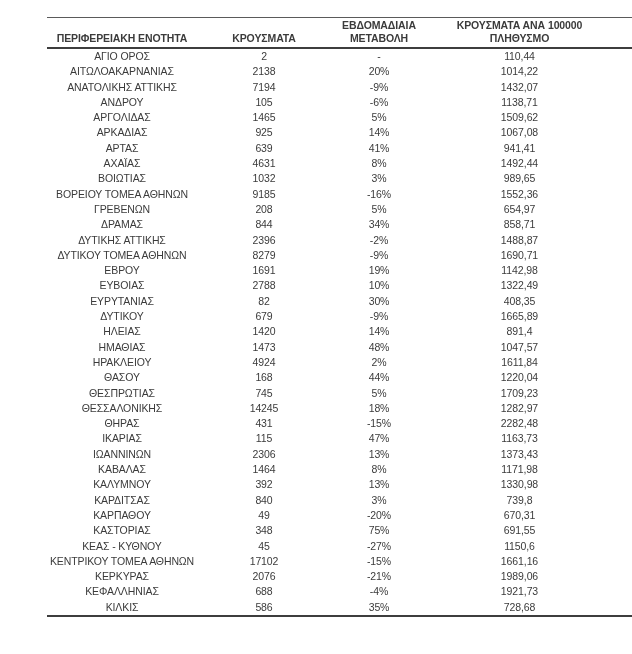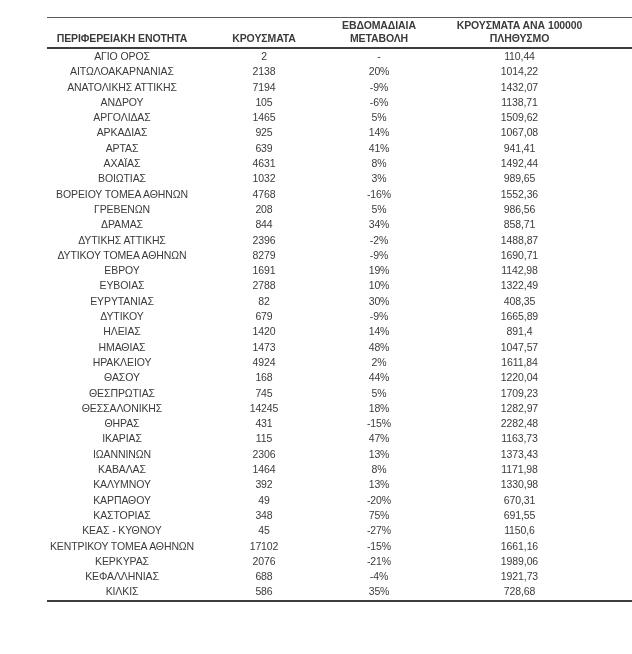--- a/index.html
+++ b/index.html
@@ -139,30 +139,30 @@
         </tr>
         <tr>
           <td>ΒΟΙΩΤΙΑΣ</td>
           <td>1032</td>
           <td>3%</td>
           <td>989,65</td>
           <td></td>
         </tr>
         <tr>
           <td>ΒΟΡΕΙΟΥ ΤΟΜΕΑ ΑΘΗΝΩΝ</td>
-          <td>4768</td>
+          <td>9185</td>
           <td>-16%</td>
           <td>1552,36</td>
           <td></td>
         </tr>
         <tr>
           <td>ΓΡΕΒΕΝΩΝ</td>
           <td>208</td>
           <td>5%</td>
-          <td>986,56</td>
+          <td>654,97</td>
           <td></td>
         </tr>
         <tr>
           <td>ΔΡΑΜΑΣ</td>
           <td>844</td>
           <td>34%</td>
           <td>858,71</td>
           <td></td>
         </tr>
         <tr>
@@ -275,20 +275,27 @@
           <td>1464</td>
           <td>8%</td>
           <td>1171,98</td>
           <td></td>
         </tr>
         <tr>
           <td>ΚΑΛΥΜΝΟΥ</td>
           <td>392</td>
           <td>13%</td>
           <td>1330,98</td>
+          <td></td>
+        </tr>
+        <tr>
+          <td>ΚΑΡΔΙΤΣΑΣ</td>
+          <td>840</td>
+          <td>3%</td>
+          <td>739,8</td>
           <td></td>
         </tr>
         <tr>
           <td>ΚΑΡΠΑΘΟΥ</td>
           <td>49</td>
           <td>-20%</td>
           <td>670,31</td>
           <td></td>
         </tr>
         <tr>

